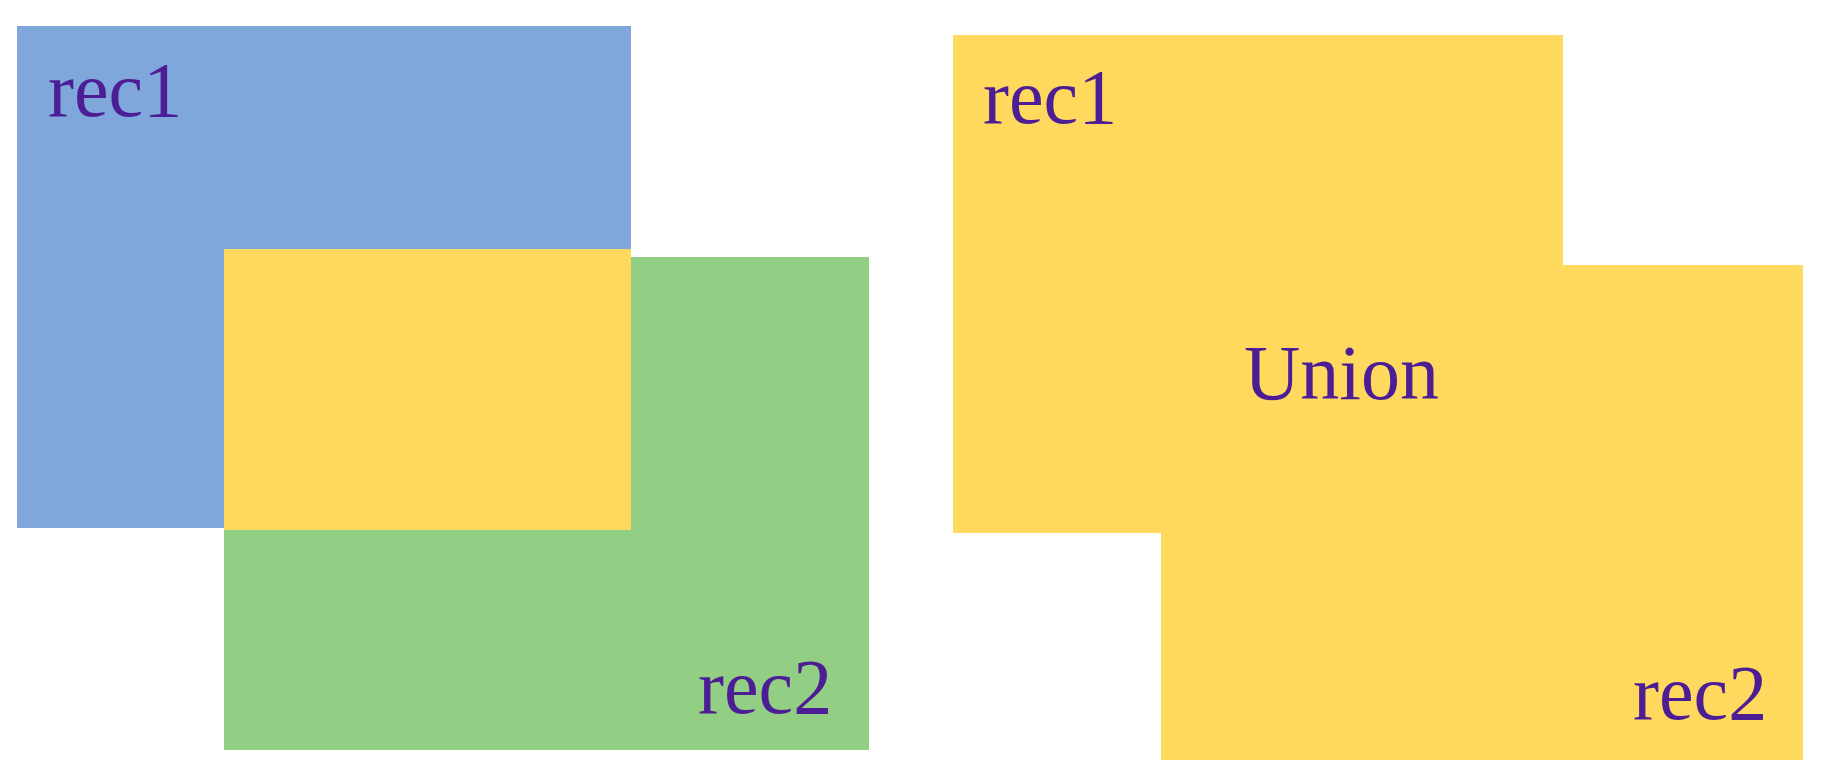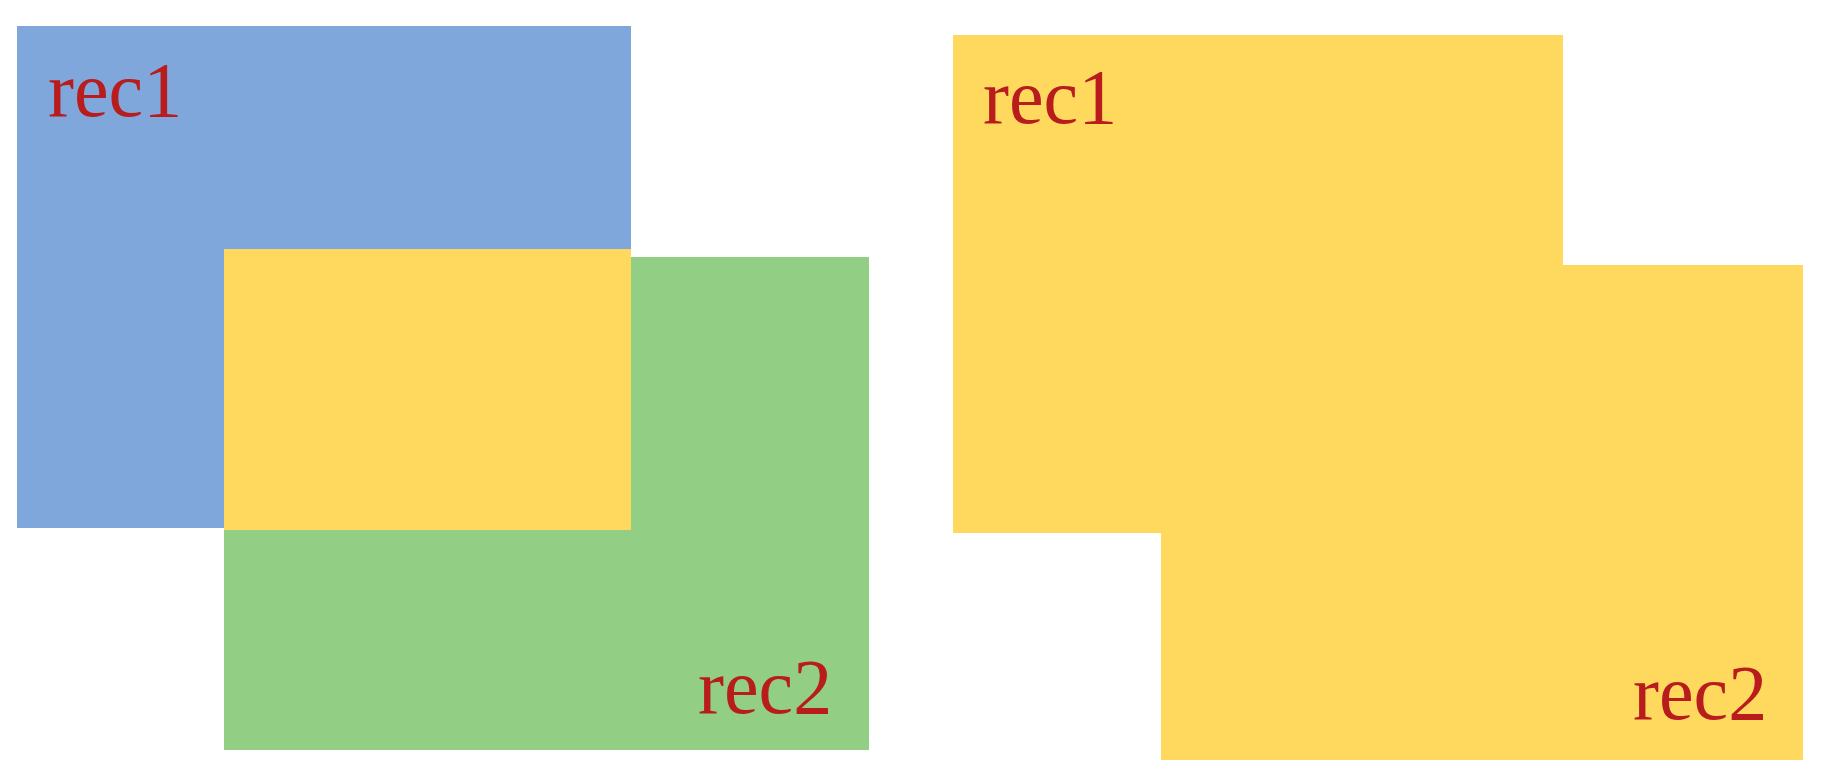--- a/index.html
+++ b/index.html
@@ -48,21 +48,21 @@
     left: 1161px; top: 265px;
     width: 642px; height: 495px;
     background: #FFD95E;
     z-index: 1;
   }
   
   .lbl {
     position: absolute;
     font-size: 78px;
     line-height: 1;
-    color: #b91c1c;
+    color: #4c1d95;
     white-space: nowrap;
     z-index: 10;
   }
   .lbl-l-rec1      { left: 48px;   top: 51px;  }
   .lbl-l-overlap   { left: 242px;  top: 334px; }
   .lbl-l-rec2      { left: 698px;  top: 648px; }
   .lbl-r-rec1      { left: 983px;  top: 58px;  }
   .lbl-r-overlap   { left: 1244px; top: 334px; }
   .lbl-r-rec2      { left: 1633px; top: 654px; }
 </style>
@@ -75,15 +75,16 @@
   <div class="rect l-rec2"></div>
   <div class="rect l-overlap"></div>
 
   <div class="lbl lbl-l-rec1">rec1</div>
   <div class="lbl lbl-l-rec2">rec2</div>
 
   <div class="rect r-rec1"></div>
   <div class="rect r-rec2"></div>
 
   <div class="lbl lbl-r-rec1">rec1</div>
+  <div class="lbl lbl-r-overlap">Union</div>
   <div class="lbl lbl-r-rec2">rec2</div>
 
 </div>
 
 </body></html>

